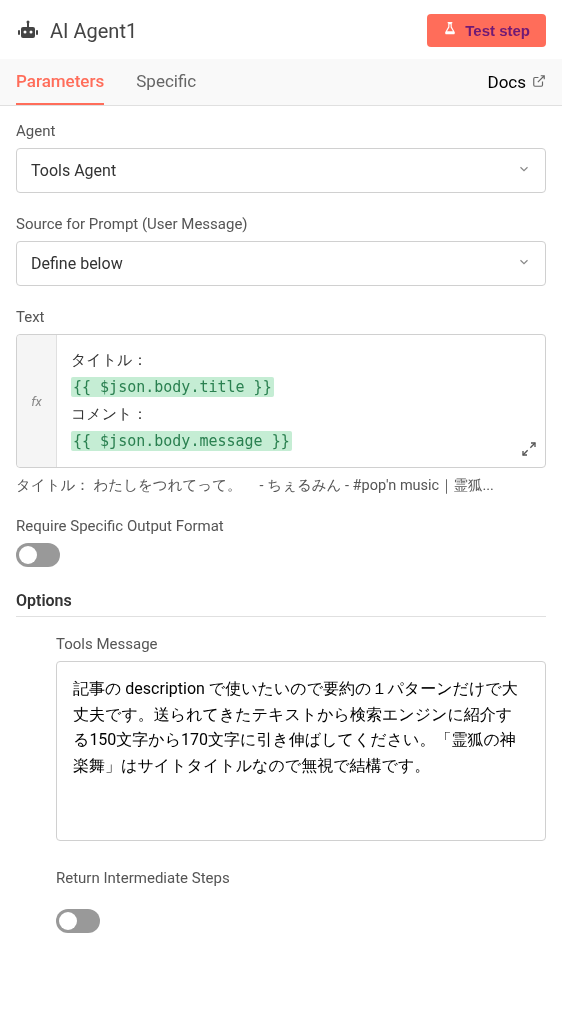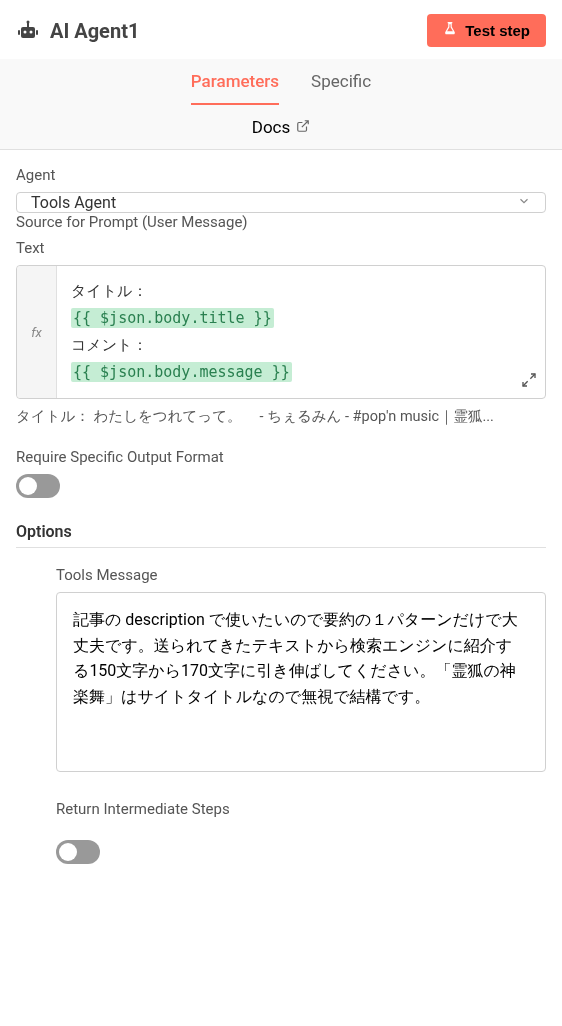--- a/index.html
+++ b/index.html
@@ -1,31 +1,31 @@
 <!DOCTYPE html>
 <html><head>
 <meta charset="utf-8">
 <style>
 * { box-sizing: border-box; margin: 0; padding: 0; }
 body { font-family: -apple-system, BlinkMacSystemFont, "Segoe UI", Roboto, sans-serif; background: #fff; color: #333; width: 562px; }
 .header { display: flex; align-items: center; justify-content: space-between; padding: 14px 16px 12px; }
 .header-left { display: flex; align-items: center; gap: 10px; }
 .robot-icon { width: 24px; height: 24px; }
-.title { font-size: 20px; font-weight: 700; color: #444; }
-.test-btn { background: #ff6d5a; color: #000000; border: none; border-radius: 4px; padding: 8px 16px; font-size: 15px; font-weight: 600; display: flex; align-items: center; gap: 8px; cursor: pointer; }
-.tabs { display: flex; justify-content: space-between; align-items: center; border-bottom: 1px solid #e0e0e0; padding: 0 16px; background: #f9f9f9; flex-direction: column; }
+.title { font-size: 20px; font-weight: 400; color: #444; }
+.test-btn { background: #ff6d5a; color: #701a75; border: none; border-radius: 4px; padding: 8px 16px; font-size: 15px; font-weight: 600; display: flex; align-items: center; gap: 8px; cursor: pointer; }
+.tabs { display: flex; justify-content: space-between; align-items: center; border-bottom: 1px solid #e0e0e0; padding: 0 16px; background: #f9f9f9; }
 .tabs-left { display: flex; gap: 32px; }
 .tab { padding: 12px 0; font-size: 17px; color: #666; cursor: pointer; border-bottom: 2px solid transparent; }
 .tab.active { color: #ff6d5a; border-bottom-color: #ff6d5a; font-weight: 500; }
 .docs-link { display: flex; align-items: center; gap: 6px; color: #000000; font-size: 17px; cursor: pointer; padding: 12px 0; }
 .content { padding: 16px; }
 .tip-box { background: #fff8ec; border: 1px solid #f0e0c0; border-left: 4px solid #e8c878; border-radius: 4px; padding: 12px 16px; font-size: 15px; color: #555; line-height: 1.5; margin-bottom: 22px; }
 .tip-box a { color: #ff6d5a; text-decoration: none; }
 .label { font-size: 15px; color: #555; margin-bottom: 8px; }
-.select { width: 100%; border: 1px solid #d0d0d0; border-radius: 4px; padding: 0 14px; font-size: 16px; color: #333; background: #fff; display: flex; justify-content: space-between; align-items: flex-start; cursor: pointer; }
+.select { width: 100%; border: 1px solid #d0d0d0; border-radius: 4px; padding: 12px 14px; font-size: 16px; color: #333; background: #fff; display: flex; justify-content: space-between; align-items: flex-start; cursor: pointer; margin-bottom: 22px; }
 .chevron { color: #888; }
 .text-editor { border: 1px solid #d0d0d0; border-radius: 4px; display: flex; min-height: 110px; position: relative; }
 .fx-badge { width: 40px; background: #f5f5f5; border-right: 1px solid #e0e0e0; border-radius: 4px 0 0 4px; display: flex; align-items: center; justify-content: center; font-style: italic; color: #888; font-size: 13px; }
 .editor-body { flex: 1; padding: 12px 14px; font-size: 15px; line-height: 1.8; font-family: "SFMono-Regular", Consolas, monospace; }
 .editor-body .plain { font-family: -apple-system, BlinkMacSystemFont, "Segoe UI", Roboto, sans-serif; }
 .expr { background: #c5edd4; color: #2a8050; padding: 1px 2px; border-radius: 2px; }
 .expand-icon { position: absolute; right: 8px; bottom: 6px; color: #666; cursor: pointer; }
 .preview { font-size: 14.5px; color: #555; margin-top: 8px; margin-bottom: 22px; white-space: nowrap; overflow: hidden; text-overflow: ellipsis; }
 .toggle { width: 44px; height: 24px; background: #999; border-radius: 12px; position: relative; cursor: pointer; margin-bottom: 24px; }
 .toggle::after { content: ""; position: absolute; left: 3px; top: 3px; width: 18px; height: 18px; background: #fff; border-radius: 50%; }
@@ -88,20 +88,28 @@
   <div class="select">
     <span>Tools Agent</span>
     <span class="chevron">
       <svg width="14" height="14" viewBox="0 0 24 24" fill="none" stroke="currentColor" stroke-width="2">
           <polyline points="6 9 12 15 18 9"></polyline>
         </svg>
     </span>
   </div>
 
   <div class="label">Source for Prompt (User Message)</div>
+  <div class="select">
+    <span>Define below</span>
+    <span class="chevron">
+      <svg width="14" height="14" viewBox="0 0 24 24" fill="none" stroke="currentColor" stroke-width="2">
+          <polyline points="6 9 12 15 18 9"></polyline>
+        </svg>
+    </span>
+  </div>
 
   <div class="label">Text</div>
   <div class="text-editor">
     <div class="fx-badge">fx</div>
     <div class="editor-body">
       <div class="plain">タイトル：</div>
       <div><span class="expr">{{ $json.body.title }}</span></div>
       <div class="plain">コメント：</div>
       <div><span class="expr">{{ $json.body.message }}</span></div>
     </div>

